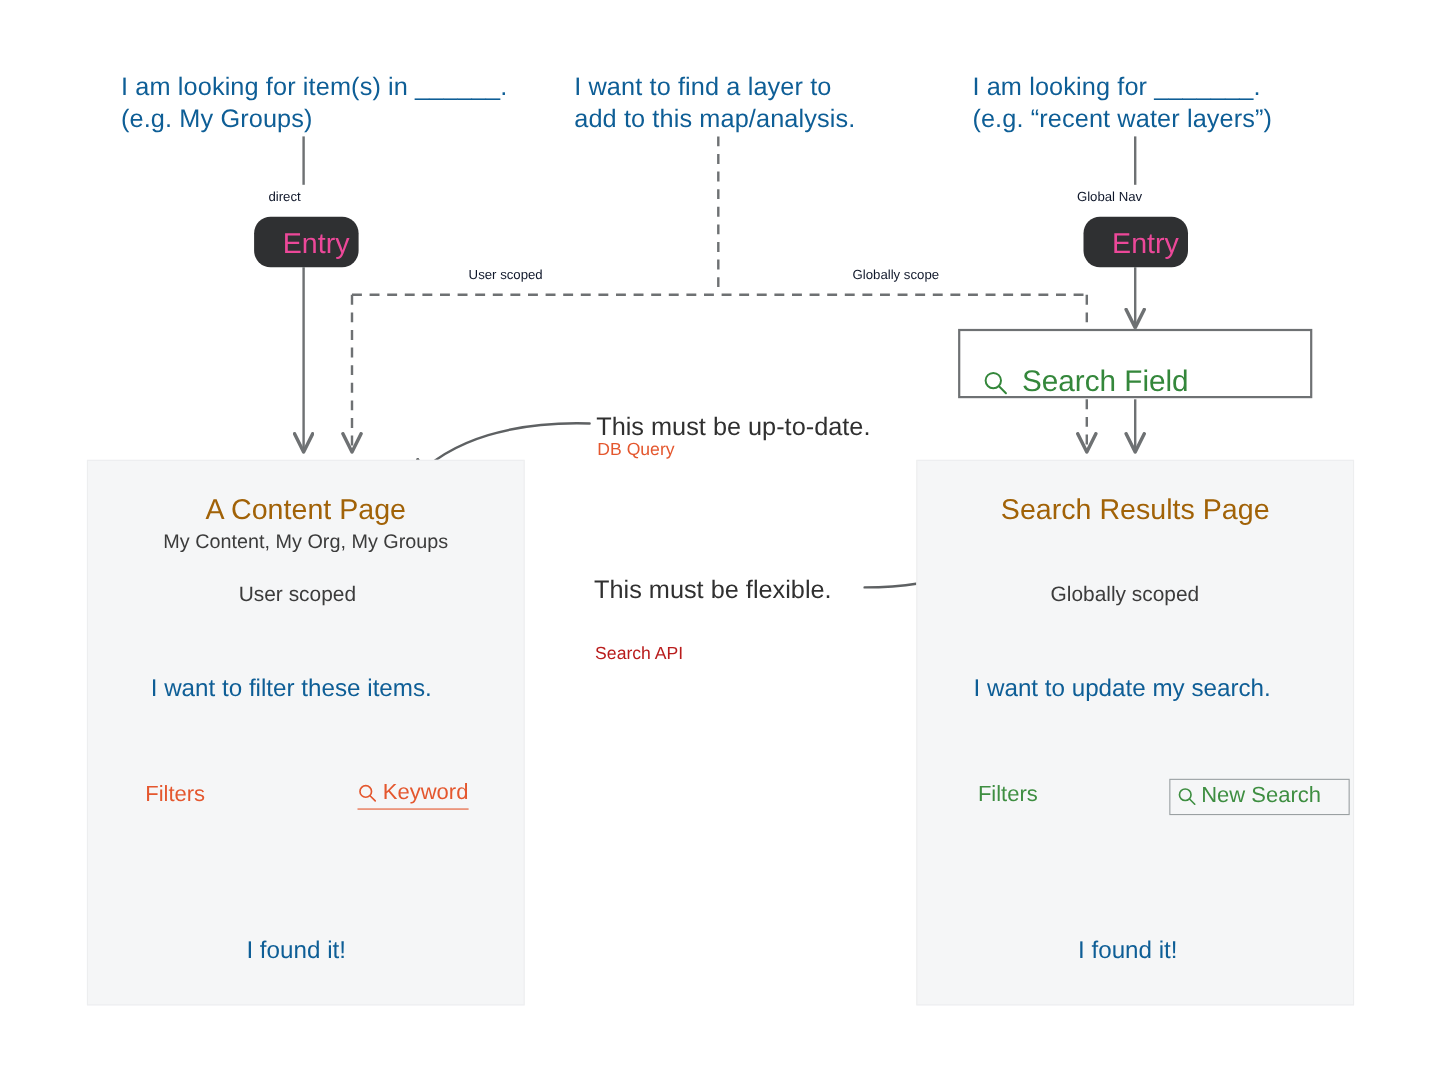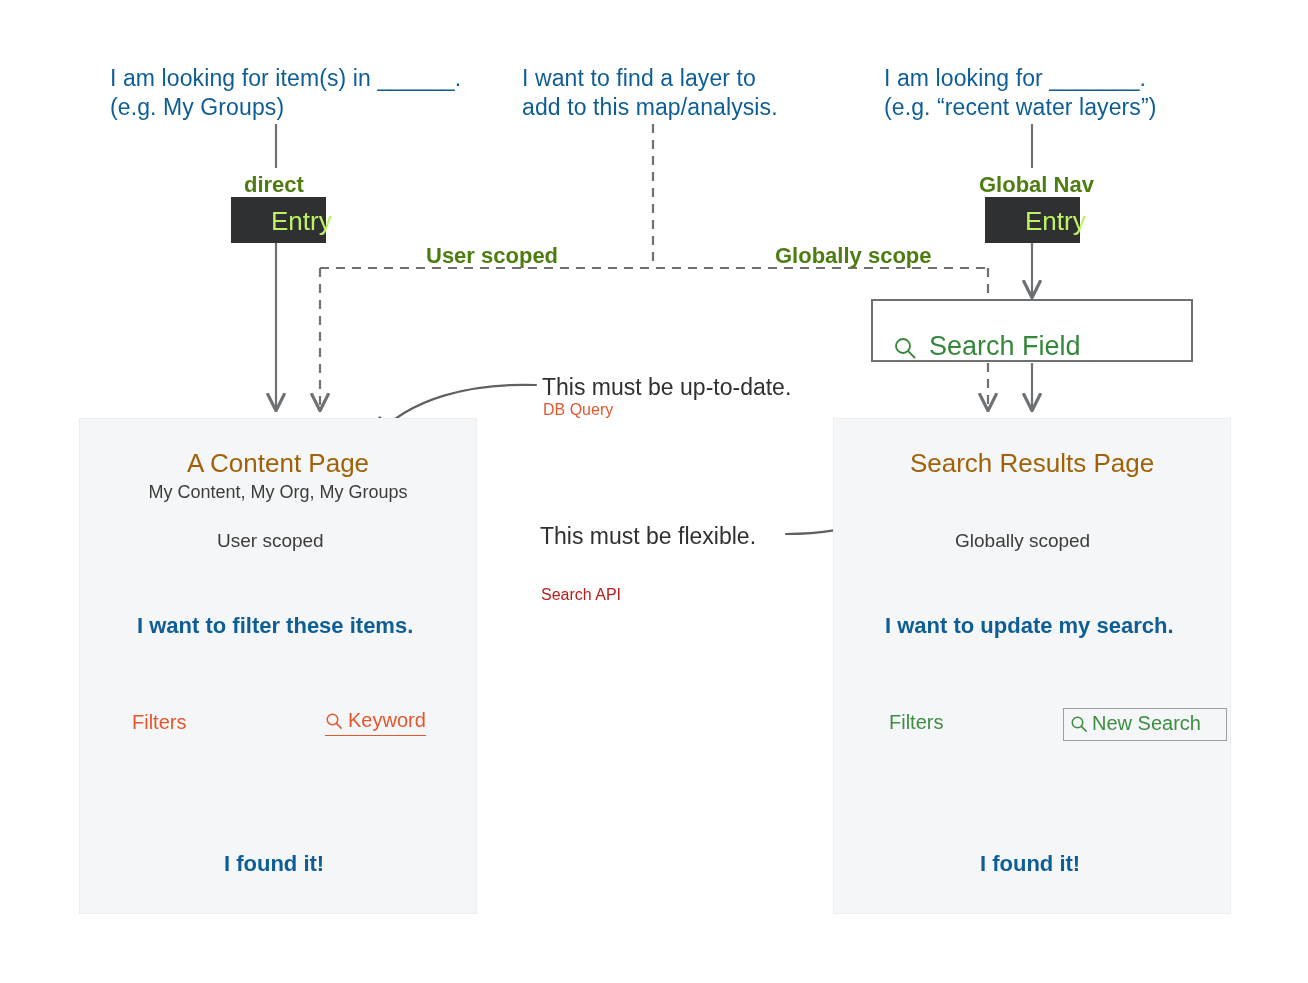--- a/index.html
+++ b/index.html
@@ -18,34 +18,34 @@
   .abs{position:absolute;white-space:nowrap;}
 
   .q-blue{
     color:#0E5E96;
     font-size:23px;
     line-height:29px;
     letter-spacing:.1px;
   }
 
   .lbl-gray{
-    color:#4d7c0f;
-    font-size:22px;
-    font-weight:bold;
+    color:#0f172a;
+    font-size:12px;
   }
 
   .entry-box{
     position:absolute;
     background:#2F3032;
-    color:#bef264;
+    color:#ec4899;
     font-size:26px;
     line-height:1;
-    padding:11px 26px 14px 40px;
+    padding:11px 26px 14px 26px;
     box-sizing:border-box;
     text-align:center;
+    border-radius:15px;
   }
 
   
   .panel{
     position:absolute;
     background:#F5F6F7;
     border:1px solid #EDEEEF;
     box-sizing:border-box;
   }
   .panel-title{
@@ -100,21 +100,20 @@
     position:absolute;
     color:#3c3c3c;
     font-size:19px;
     white-space:nowrap;
   }
   .flow-blue{
     position:absolute;
     color:#0E5E96;
     font-size:22px;
     white-space:nowrap;
-    font-weight:bold;
   }
   .term-orange{
     position:absolute;
     color:#E4572E;
     font-size:20px;
     white-space:nowrap;
   }
   .term-green{
     position:absolute;
     color:#3E8E41;

